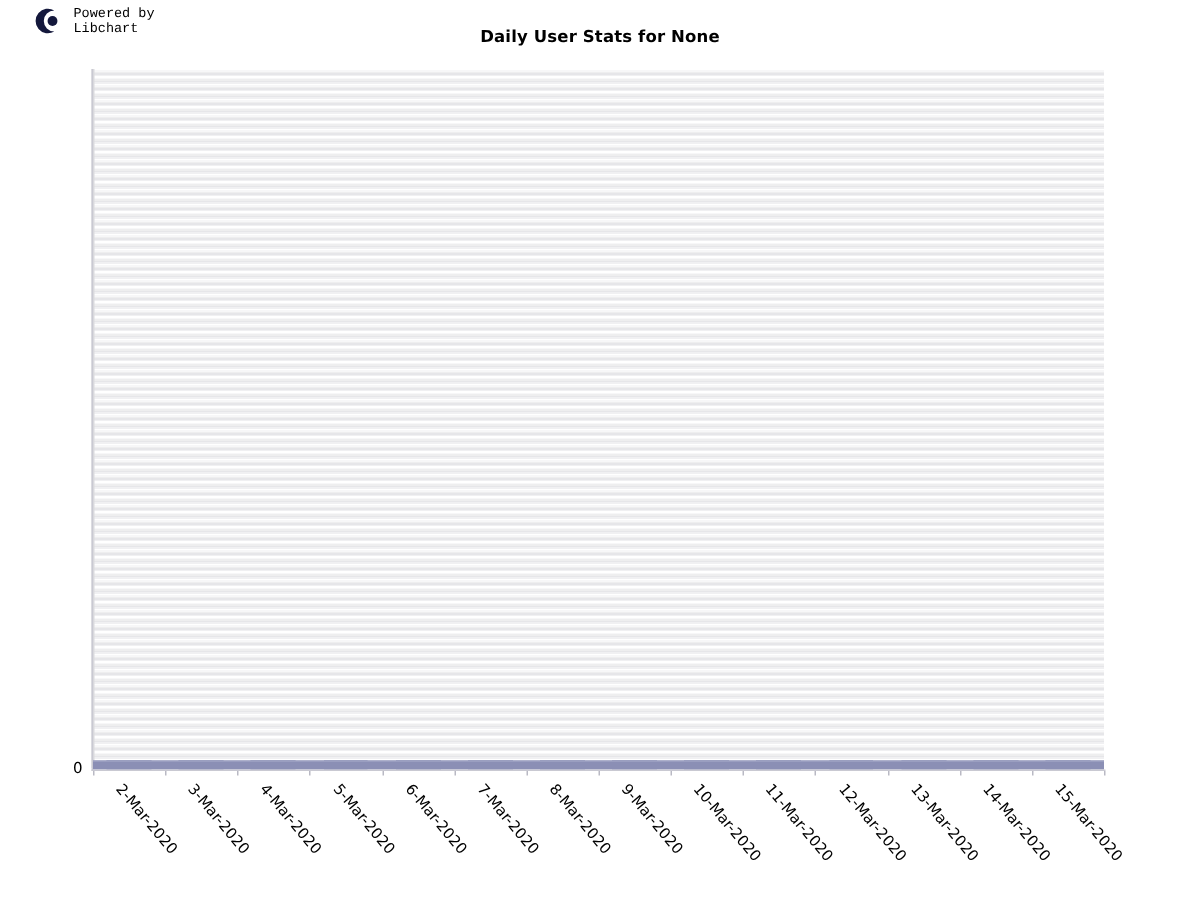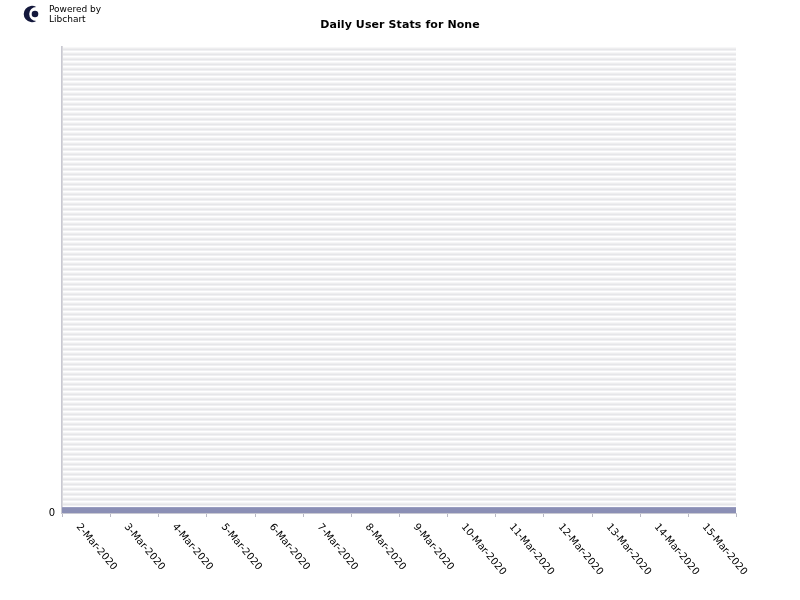--- a/index.html
+++ b/index.html
@@ -31,20 +31,21 @@
     height: 22px;
     display: block;
     flex: 0 0 auto;
   }
   #brand-text {
     font-size: 9px;
     line-height: 10px;
     color: #000000;
     padding-top: 1px;
     white-space: nowrap;
+    font-family: Liberation Mono, monospace;
   }
   #brand-text span { display: block; }
 
   
   #chart-title {
     position: absolute;
     left: 0;
     top: 18px;
     width: 800px;
     text-align: center;

